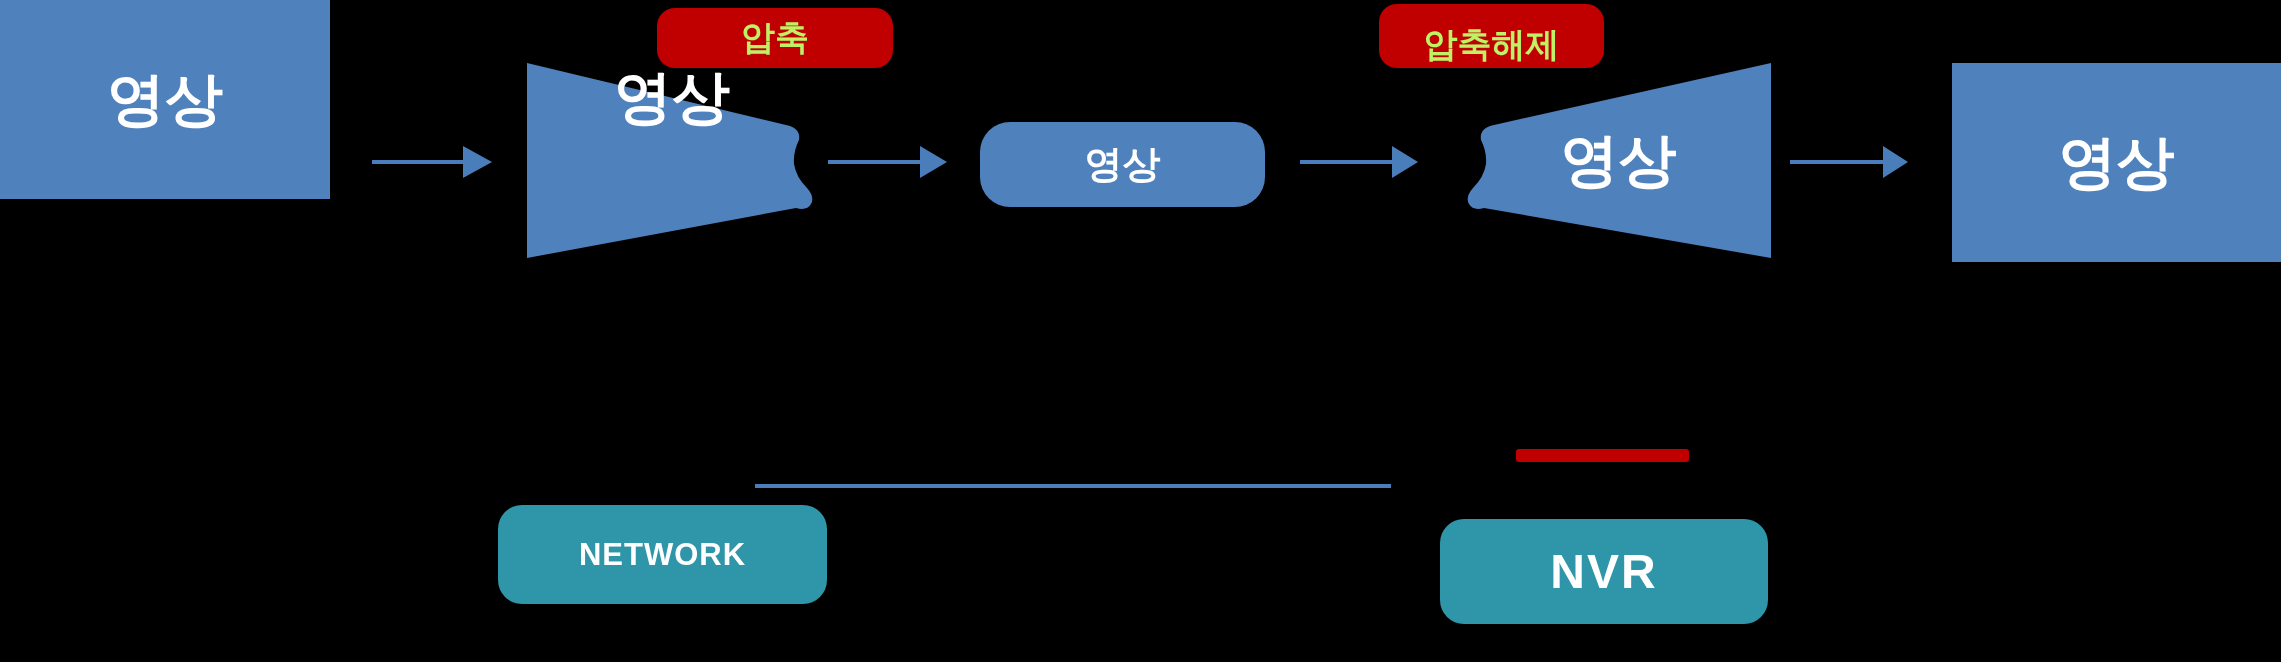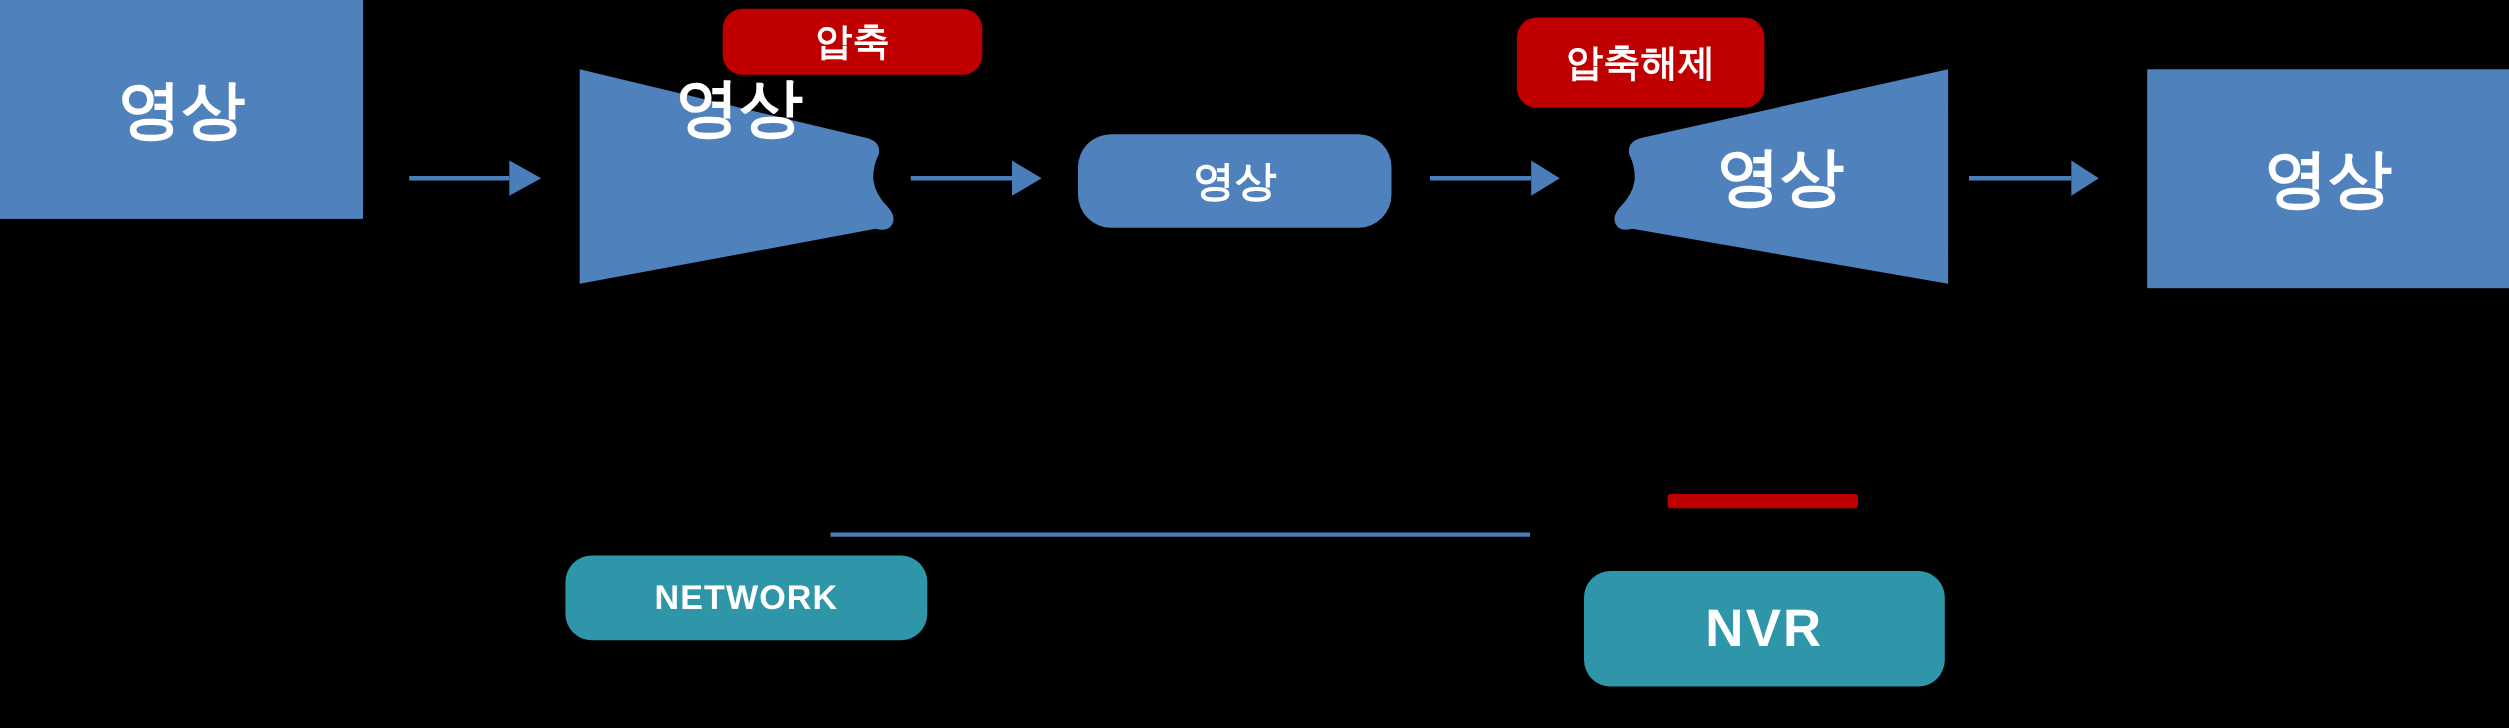--- a/index.html
+++ b/index.html
@@ -2,37 +2,37 @@
 <html><head>
 <meta charset="utf-8">
 <style>
   html,body{margin:0;padding:0;background:#000;}
   body{width:2281px;height:662px;position:relative;overflow:hidden;
        font-family:"Liberation Sans",sans-serif;}
   .abs{position:absolute;box-sizing:border-box;}
   .center{display:flex;align-items:center;justify-content:center;text-align:center;}
   .ko{color:#fff;font-weight:800;}
   .blue-box{background:#4f81bd;}
-  .badge{background:#c00000;color:#ffffff;font-weight:800;border-radius:18px;}
+  .badge{background:#c00000;color:#bef264;font-weight:800;border-radius:18px;}
   .teal-box{background:#2e96a8;color:#fff;font-weight:600;border-radius:24px;}
   svg{position:absolute;left:0;top:0;}
   #gfx{width:2281px;height:662px;}
 
   
   #rect-source{left:0;top:63;width:330px;height:199px;font-size:58px;}
   #funnel-label-1{left:527px;top:63;width:290px;height:195px;font-size:58px;}
   #badge-compress{left:657px;top:8px;width:236px;height:60px;font-size:34px;}
   #pill-compressed{left:980px;top:122px;width:285px;height:85px;border-radius:30px;font-size:38px;}
-  #badge-decompress{left:1379px;top:16px;width:225px;height:82px;font-size:34px;}
+  #badge-decompress{left:1379px;top:4px;width:225px;height:64px;font-size:34px;align-items:flex-end;}
   #funnel-label-2{left:1481px;top:63px;width:275px;height:195px;font-size:58px;}
   #rect-output{left:1952px;top:63px;width:329px;height:199px;font-size:58px;}
 
   
-  #network-cam{left:498px;top:505px;width:329px;height:77px;
-               font-size:31px;line-height:38px;letter-spacing:1px;margin-left:16px;}
+  #network-cam{left:498px;top:505px;width:329px;height:99px;
+               font-size:31px;line-height:38px;letter-spacing:1px;}
   #nvr{left:1440px;top:519px;width:328px;height:105px;font-size:48px;letter-spacing:2px;}
 </style>
 </head>
 <body>
 
 <svg id="gfx" viewBox="0 0 2281 662">
 
   <path fill="#4f81bd" d="M527,63 L786,125 Q801,128 799,140 Q793,152 794,164 Q796,177 807,188 Q815,197 811,204 Q807,211 796,208 L527,258 Z"></path>
 
   <path fill="#4f81bd" d="M1771,63 L1494,125 Q1479,128 1481,140 Q1487,152 1486,164 Q1484,177 1473,188 Q1465,197 1469,204 Q1473,211 1484,208 L1771,258 Z"></path>

